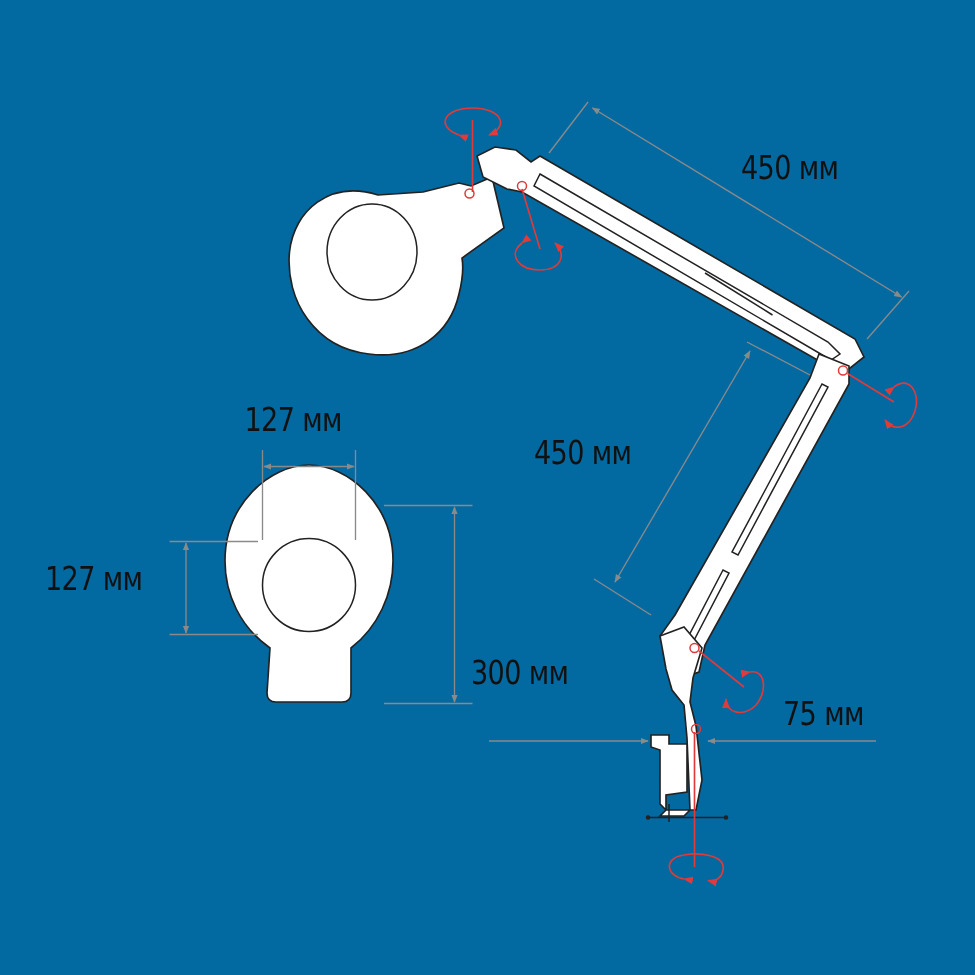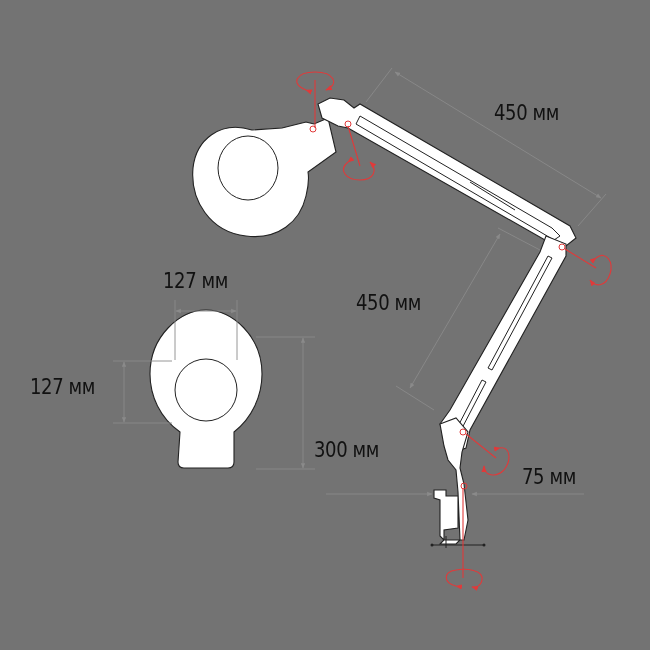--- a/index.html
+++ b/index.html
@@ -1,16 +1,16 @@
 <!DOCTYPE html>
 <html><head>
 <meta charset="utf-8">
 <style>
   html, body { margin: 0; padding: 0; background: #ffffff; }
-  #stage { position: relative; width: 650px; height: 650px; overflow: hidden; background: #737373; }
+  #stage { position: relative; width: 650px; height: 650px; overflow: hidden; background: #0369a1; }
   svg { position: absolute; left: 0; top: 0; }
   .label {
     position: absolute;
     font-family: "DejaVu Sans", sans-serif;
     font-size: 22px;
     font-weight: normal;
     color: #111;
     letter-spacing: -0.5px;
     white-space: nowrap;
     transform: scaleX(0.82);

